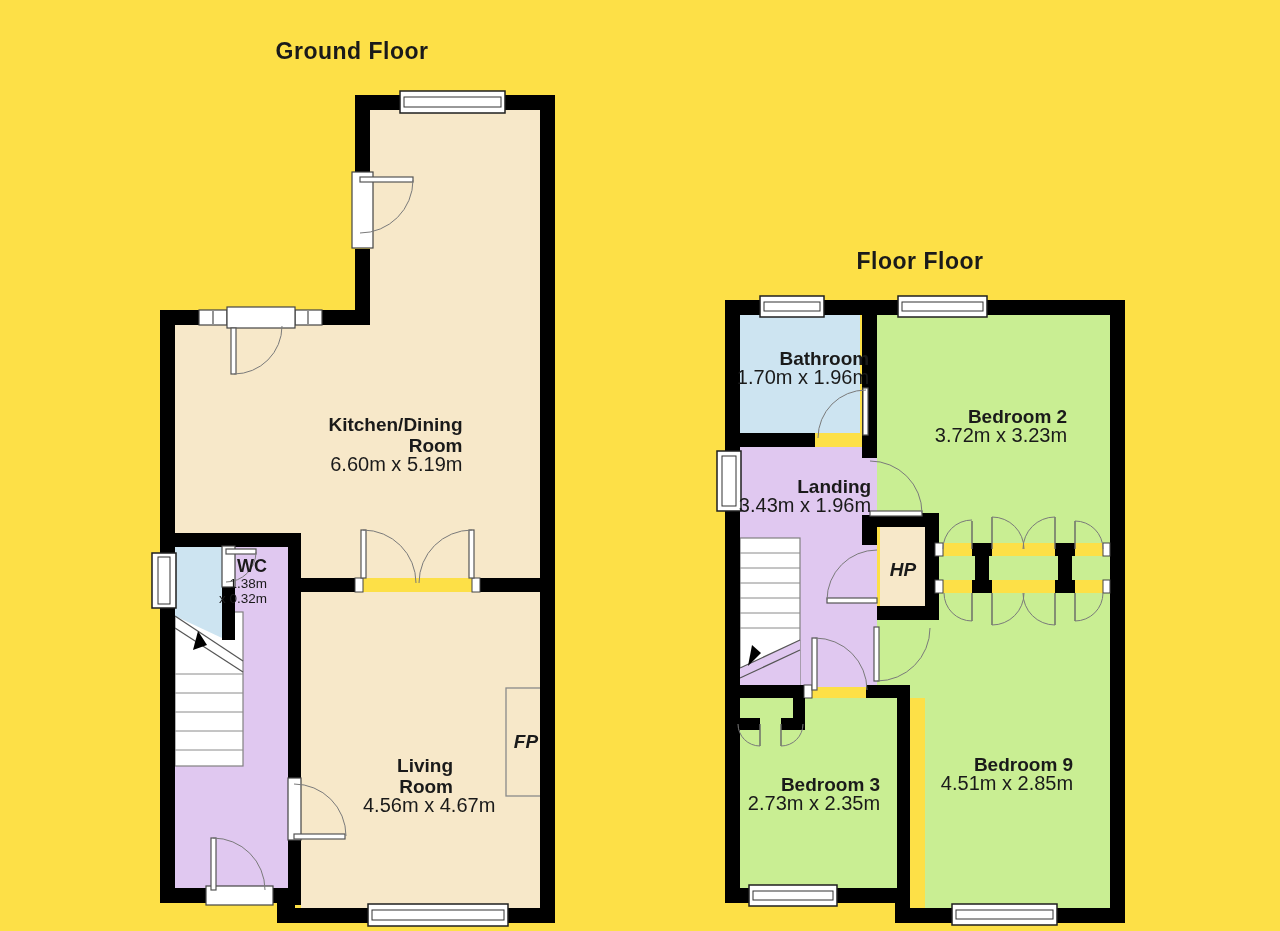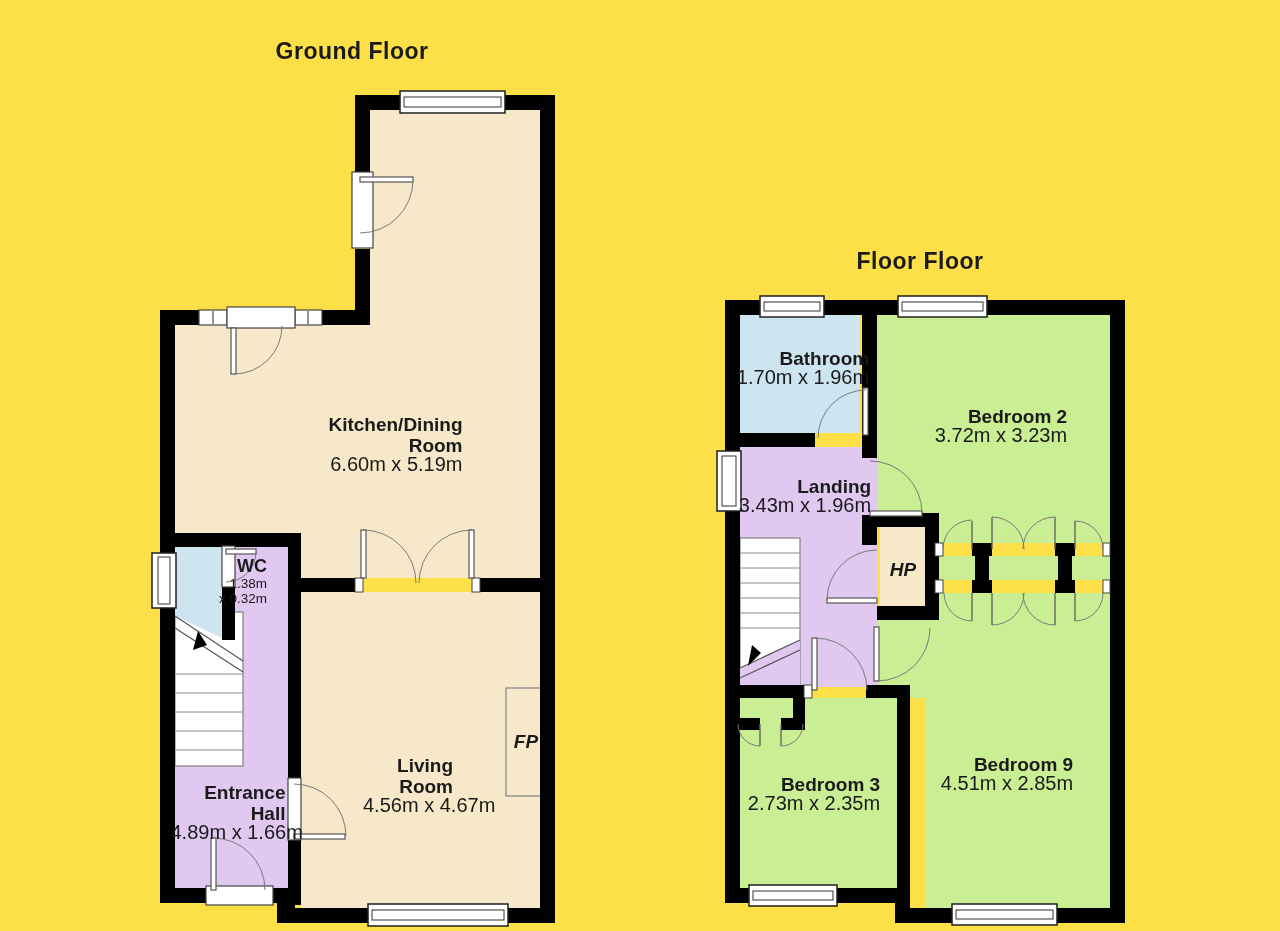--- a/index.html
+++ b/index.html
@@ -274,24 +274,20 @@
     <div class="room-name">Kitchen/Dining Room</div>
     <div class="room-dims">6.60m x 5.19m</div>
   </div>
 
   <div class="room-label" style="left:197px;top:581px;margin-left:46px;">
     <div class="room-name wc-name">WC</div>
     <div class="room-dims wc-dims">1.38m</div>
     <div class="room-dims wc-dims">x 0.32m</div>
   </div>
 
-  <div class="room-label" style="left:228px;top:811px;width:115px;">
-    <div class="room-name">Entrance Hall</div>
-    <div class="room-dims">4.89m x 1.66m</div>
-  </div>
 
   <div class="room-label" style="left:408px;top:744px;width:90px;margin-top:40px;">
     <div class="room-name">Living Room</div>
     <div class="room-dims">4.56m x 4.67m</div>
   </div>
 
   <div class="mini-label" style="left:526px;top:742px;">FP</div>
 
   <div class="room-label" style="left:803px;top:367px;">
     <div class="room-name" style="white-space:nowrap;">Bathroom</div>

